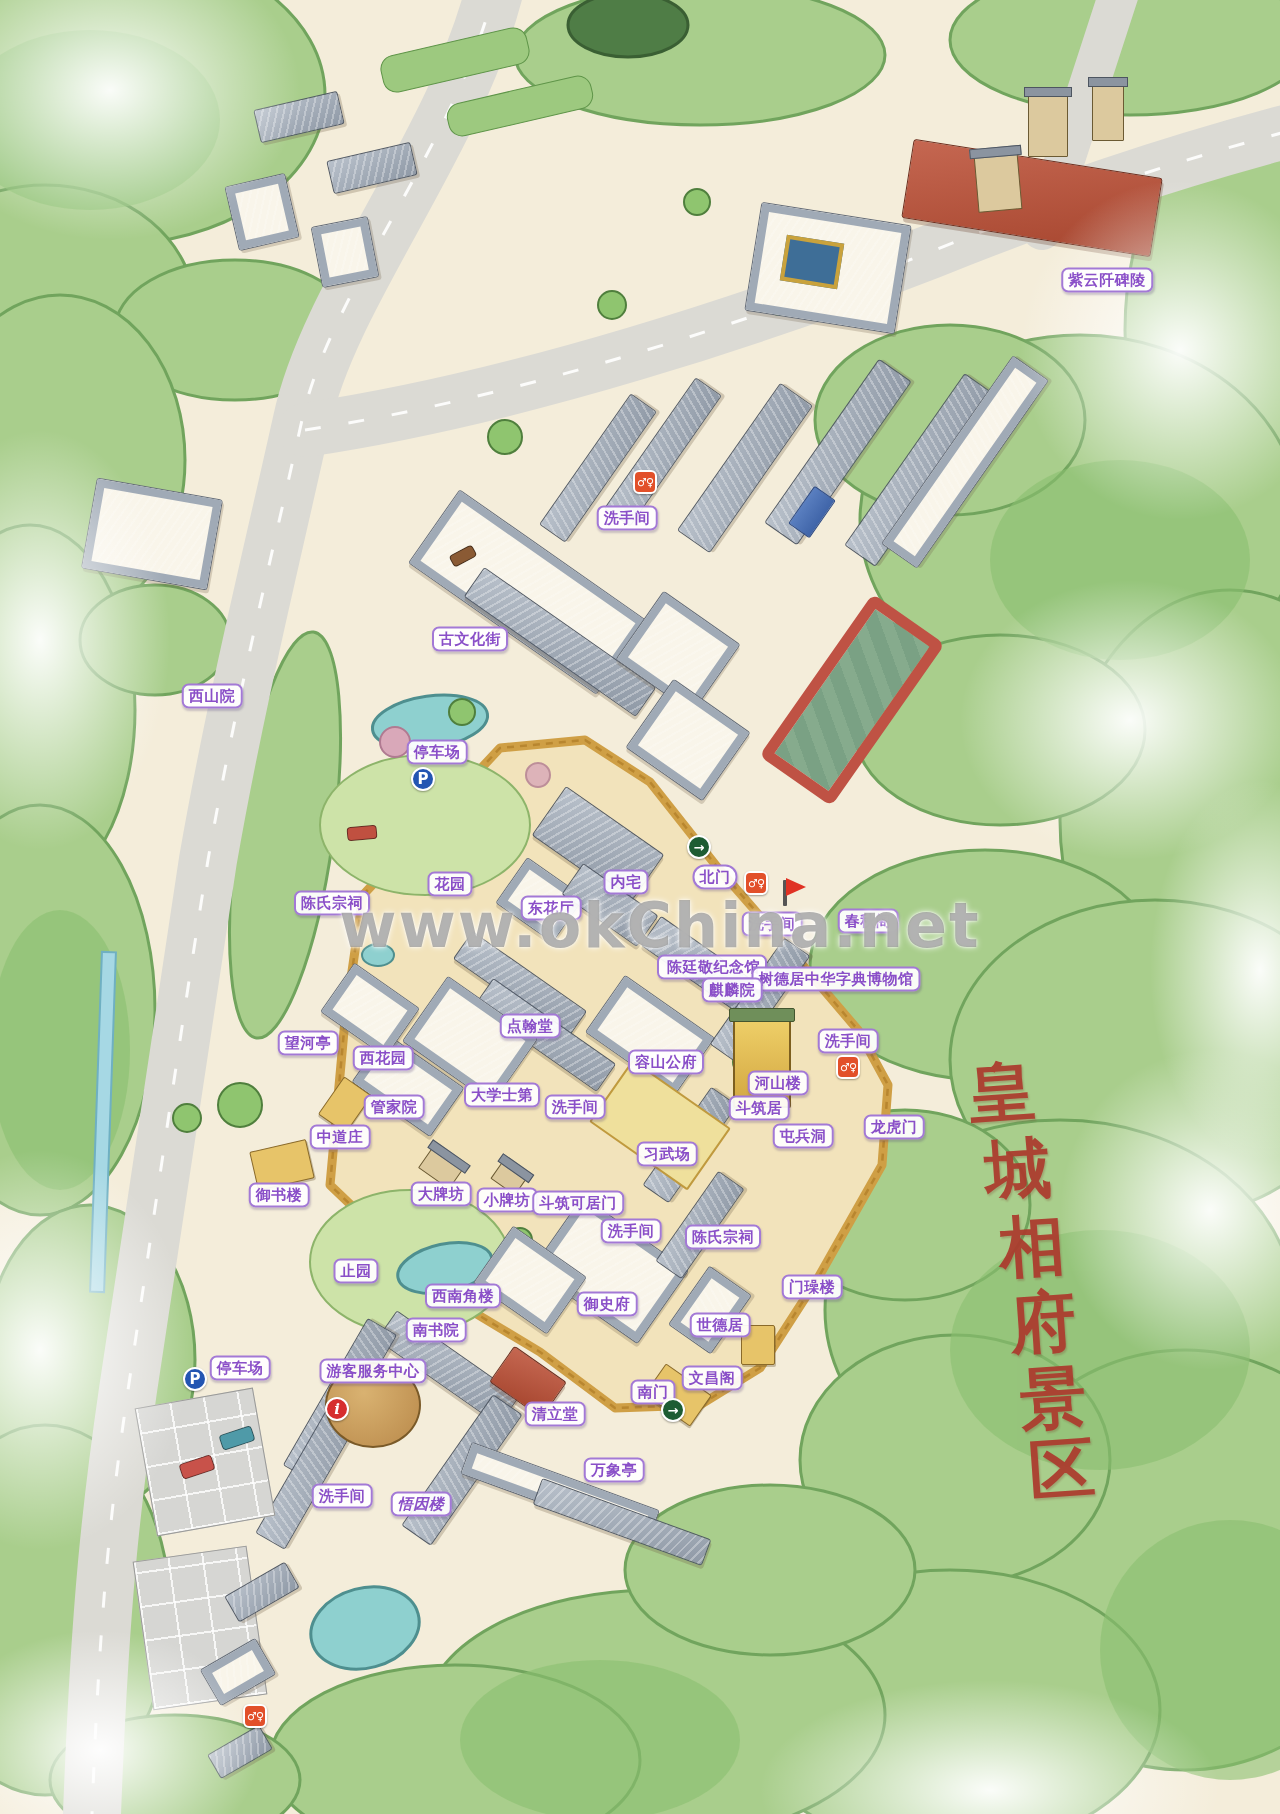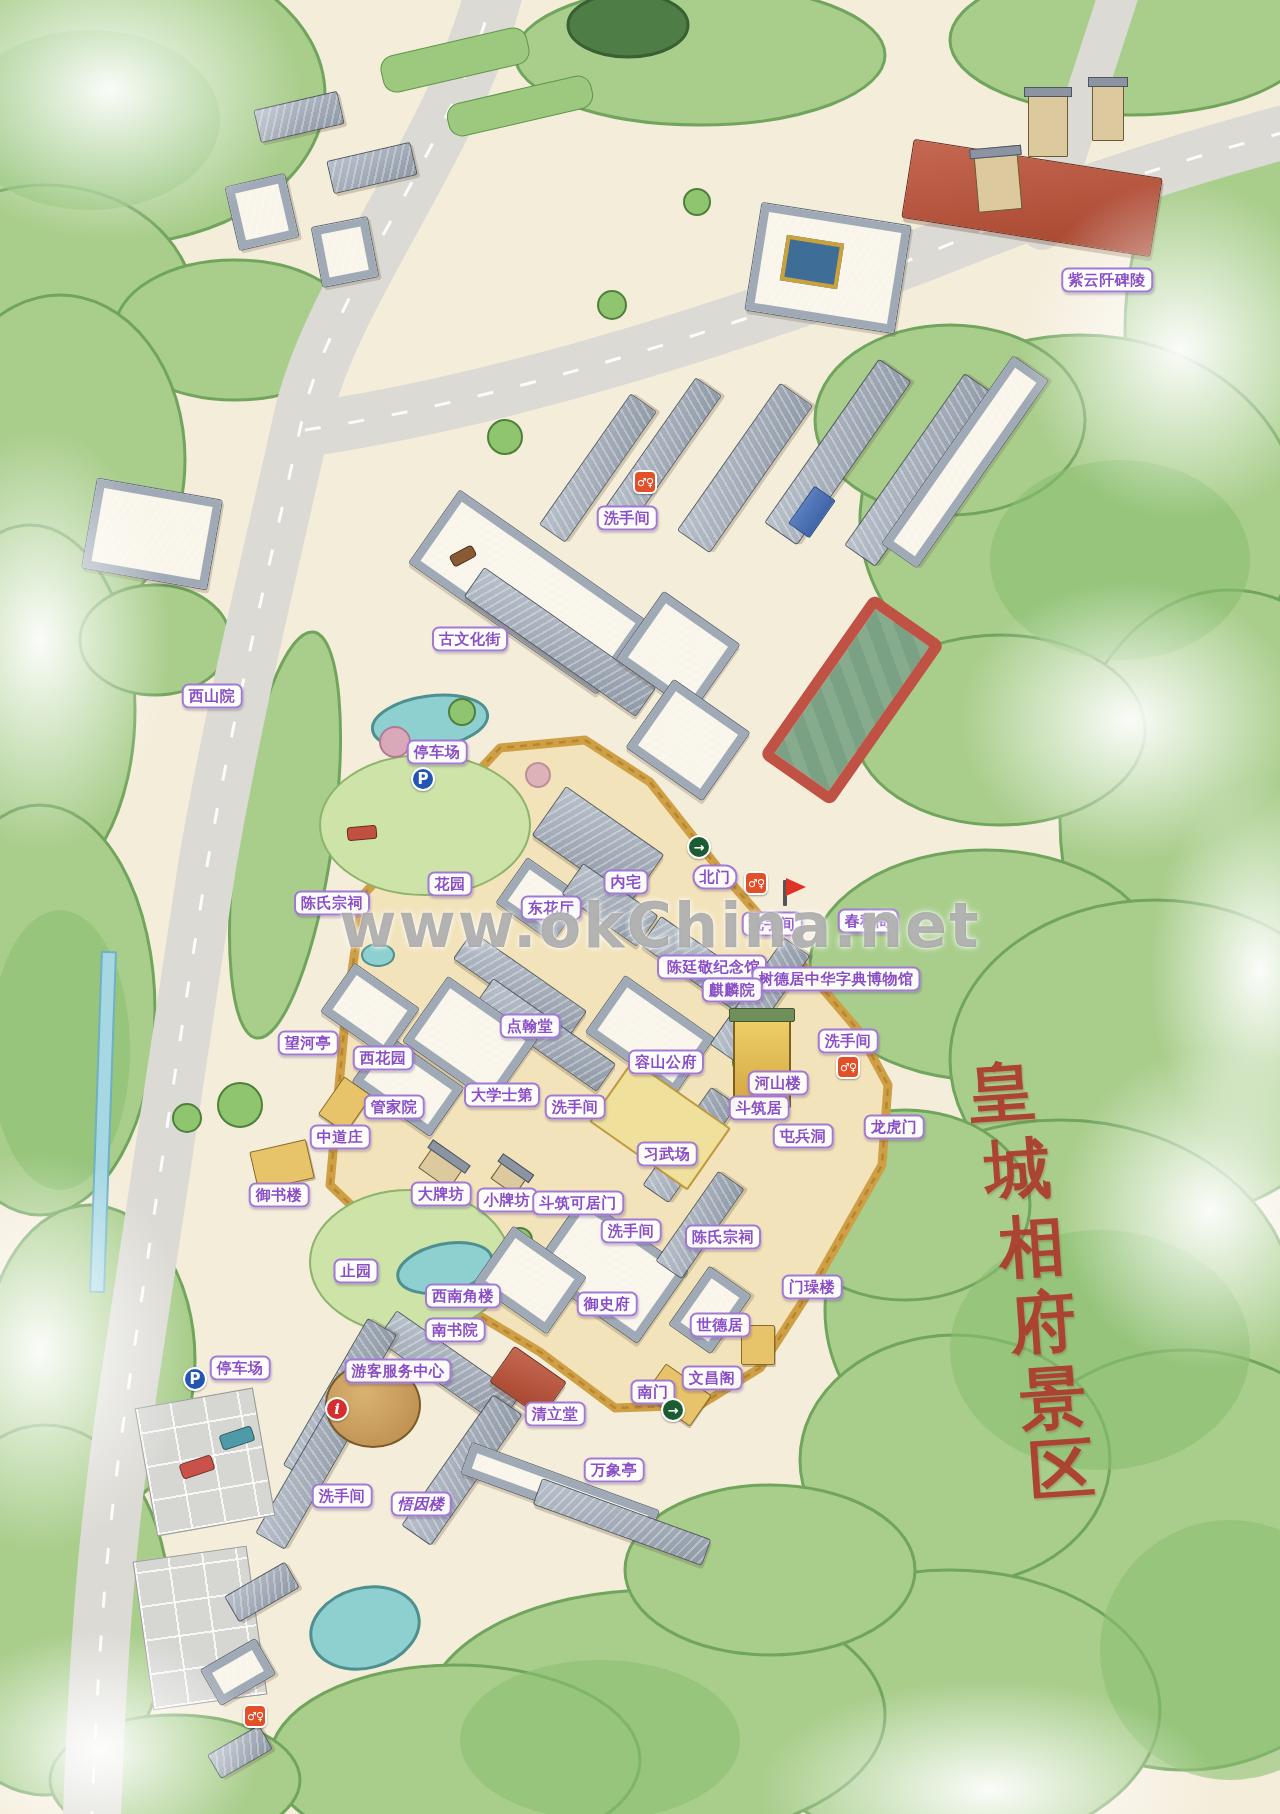--- a/index.html
+++ b/index.html
@@ -272,23 +272,23 @@
       <div class="poi" style="left: 441px; top: 1194px;">大牌坊</div>
       <div class="poi" style="left: 507px; top: 1200px;">小牌坊</div>
       <div class="poi" style="left: 578px; top: 1203px;">斗筑可居门</div>
       <div class="poi" style="left: 631px; top: 1231px;">洗手间</div>
       <div class="poi" style="left: 723px; top: 1237px;">陈氏宗祠</div>
       <div class="poi" style="left: 356px; top: 1271px;">止园</div>
       <div class="poi" style="left: 812px; top: 1287px;">门璪楼</div>
       <div class="poi" style="left: 463px; top: 1296px;">西南角楼</div>
       <div class="poi" style="left: 607px; top: 1304px;">御史府</div>
       <div class="poi" style="left: 720px; top: 1325px;">世德居</div>
-      <div class="poi" style="left: 455px; top: 1330px; border-radius: 8px;">南书院</div>
+      <div class="poi" style="left: 436px; top: 1330px;">南书院</div>
       <div class="poi" style="left: 240px; top: 1368px;">停车场</div>
-      <div class="poi" style="left: 373px; top: 1371px; margin-left: 25px;">游客服务中心</div>
+      <div class="poi" style="left: 373px; top: 1371px;">游客服务中心</div>
       <div class="poi" style="left: 712px; top: 1378px;">文昌阁</div>
       <div class="poi" style="left: 653px; top: 1392px;">南门</div>
       <div class="poi" style="left: 555px; top: 1414px;">清立堂</div>
       <div class="poi" style="left: 421px; top: 1504px; font-style: italic;">悟因楼</div>
       <div class="poi" style="left: 614px; top: 1470px;">万象亭</div>
       <div class="poi" style="left: 342px; top: 1496px;">洗手间</div>
       <div class="icon icon-wc" style="left: 645px; top: 482px;">♂♀</div>
       <div class="icon icon-parking" style="left: 423px; top: 779px;">P</div>
       <div class="icon icon-exit" style="left: 699px; top: 847px;">→</div>
       <div class="icon icon-wc" style="left: 756px; top: 883px;">♂♀</div>

